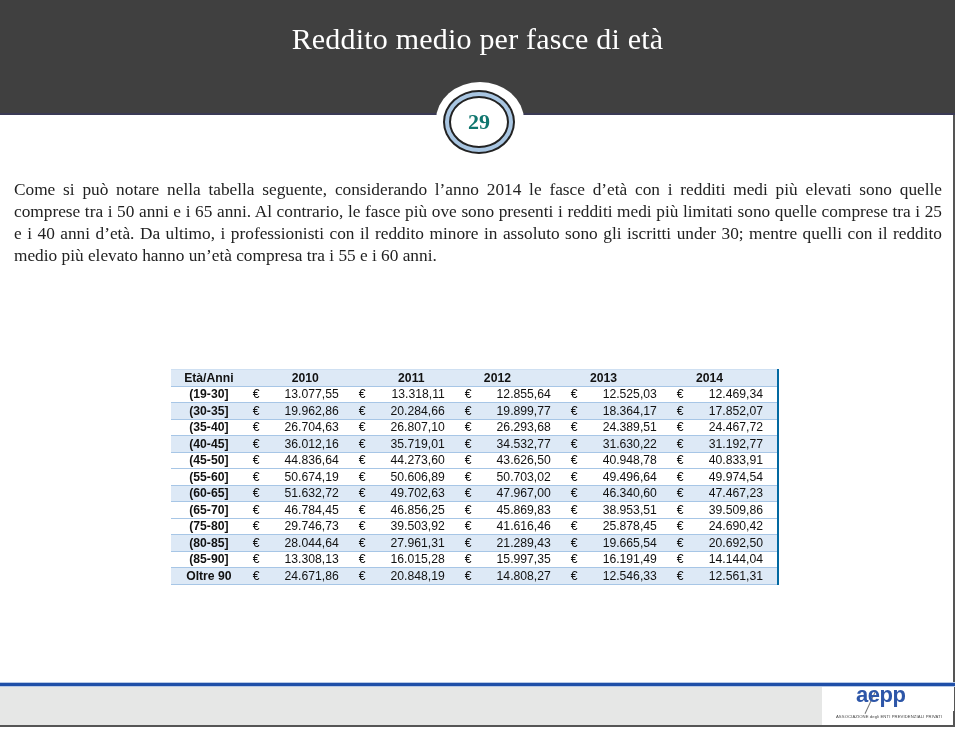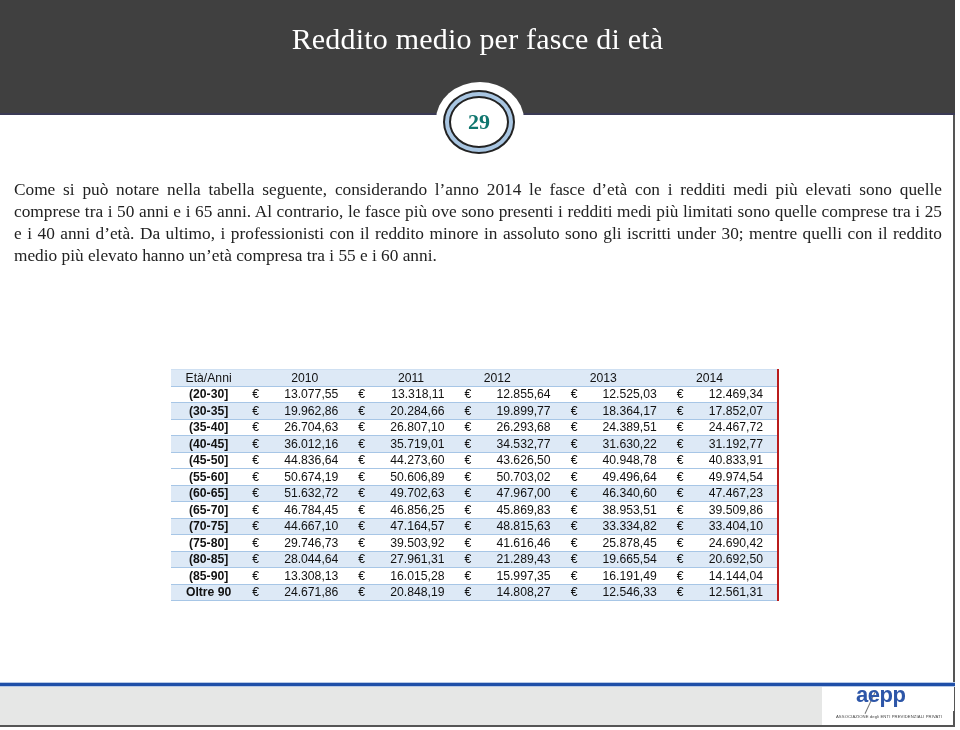--- a/index.html
+++ b/index.html
@@ -41,25 +41,25 @@
   }
   table.income {
     position:absolute; left:171px; top:369px; width:608px;
     border-collapse:collapse; font-family:"Liberation Sans", sans-serif; font-size:12.2px;
     color:#111;
   }
   table.income td, table.income th {
     height:15.5px; padding:0; border-bottom:1px solid #a7c6e6; white-space:nowrap;
   }
   table.income tr.shaded td, table.income tr.shaded th { background:#dde9f6; }
-  table.income tr.head th { background:#dde9f6; font-weight:normal; text-align:left; border-top:1px solid #cfe0f2; }
+  table.income tr.head th { background:#dde9f6; font-weight:bold; text-align:left; border-top:1px solid #cfe0f2; }
   table.income .age { font-weight:bold; text-align:center; width:82px; }
   table.income .cur { width:22px; text-align:left; padding-left:6px; }
   table.income .val { width:70px; text-align:right; padding-right:14px; }
-  table.income tr td:last-child, table.income tr th:last-child { border-right:2px solid #b91c1c; }
+  table.income tr td:last-child, table.income tr th:last-child { border-right:2px solid #0369a1; }
   .footer-line {
     position:absolute; left:0; top:683px; width:955px; height:3px; background:#1f4fa8;
     box-shadow:0 -1px 0 #b7c9e6, 0 1px 0 #b7c9e6;
   }
   .footer-bar {
     position:absolute; left:0; top:687px; width:822px; height:38px; background:#e6e7e6;
   }
   .logo {
     position:absolute; left:822px; top:687px; width:132px; height:24px; background:#ffffff;
   }
@@ -102,21 +102,21 @@
     <th class="cur"></th>
         <th class="val" style="text-align:left;padding-left:0;">2012</th>
     <th class="cur"></th>
         <th class="val" style="text-align:left;padding-left:0;">2013</th>
     <th class="cur"></th>
         <th class="val" style="text-align:left;padding-left:0;">2014</th>
   </tr>
   </tbody>
     <tbody id="table-body">
       <tr>
-        <td class="age">(20-30]</td>
+        <td class="age">(19-30]</td>
         <td class="cur">€</td>
         <td class="val">13.077,55</td>
         <td class="cur">€</td>
         <td class="val">13.318,11</td>
         <td class="cur">€</td>
         <td class="val">12.855,64</td>
         <td class="cur">€</td>
         <td class="val">12.525,03</td>
         <td class="cur">€</td>
         <td class="val">12.469,34</td>
@@ -204,33 +204,20 @@
         <td class="cur">€</td>
         <td class="val">46.784,45</td>
         <td class="cur">€</td>
         <td class="val">46.856,25</td>
         <td class="cur">€</td>
         <td class="val">45.869,83</td>
         <td class="cur">€</td>
         <td class="val">38.953,51</td>
         <td class="cur">€</td>
         <td class="val">39.509,86</td>
-      </tr>
-      <tr class="shaded">
-        <td class="age">(70-75]</td>
-        <td class="cur">€</td>
-        <td class="val">44.667,10</td>
-        <td class="cur">€</td>
-        <td class="val">47.164,57</td>
-        <td class="cur">€</td>
-        <td class="val">48.815,63</td>
-        <td class="cur">€</td>
-        <td class="val">33.334,82</td>
-        <td class="cur">€</td>
-        <td class="val">33.404,10</td>
       </tr>
       <tr>
         <td class="age">(75-80]</td>
         <td class="cur">€</td>
         <td class="val">29.746,73</td>
         <td class="cur">€</td>
         <td class="val">39.503,92</td>
         <td class="cur">€</td>
         <td class="val">41.616,46</td>
         <td class="cur">€</td>

